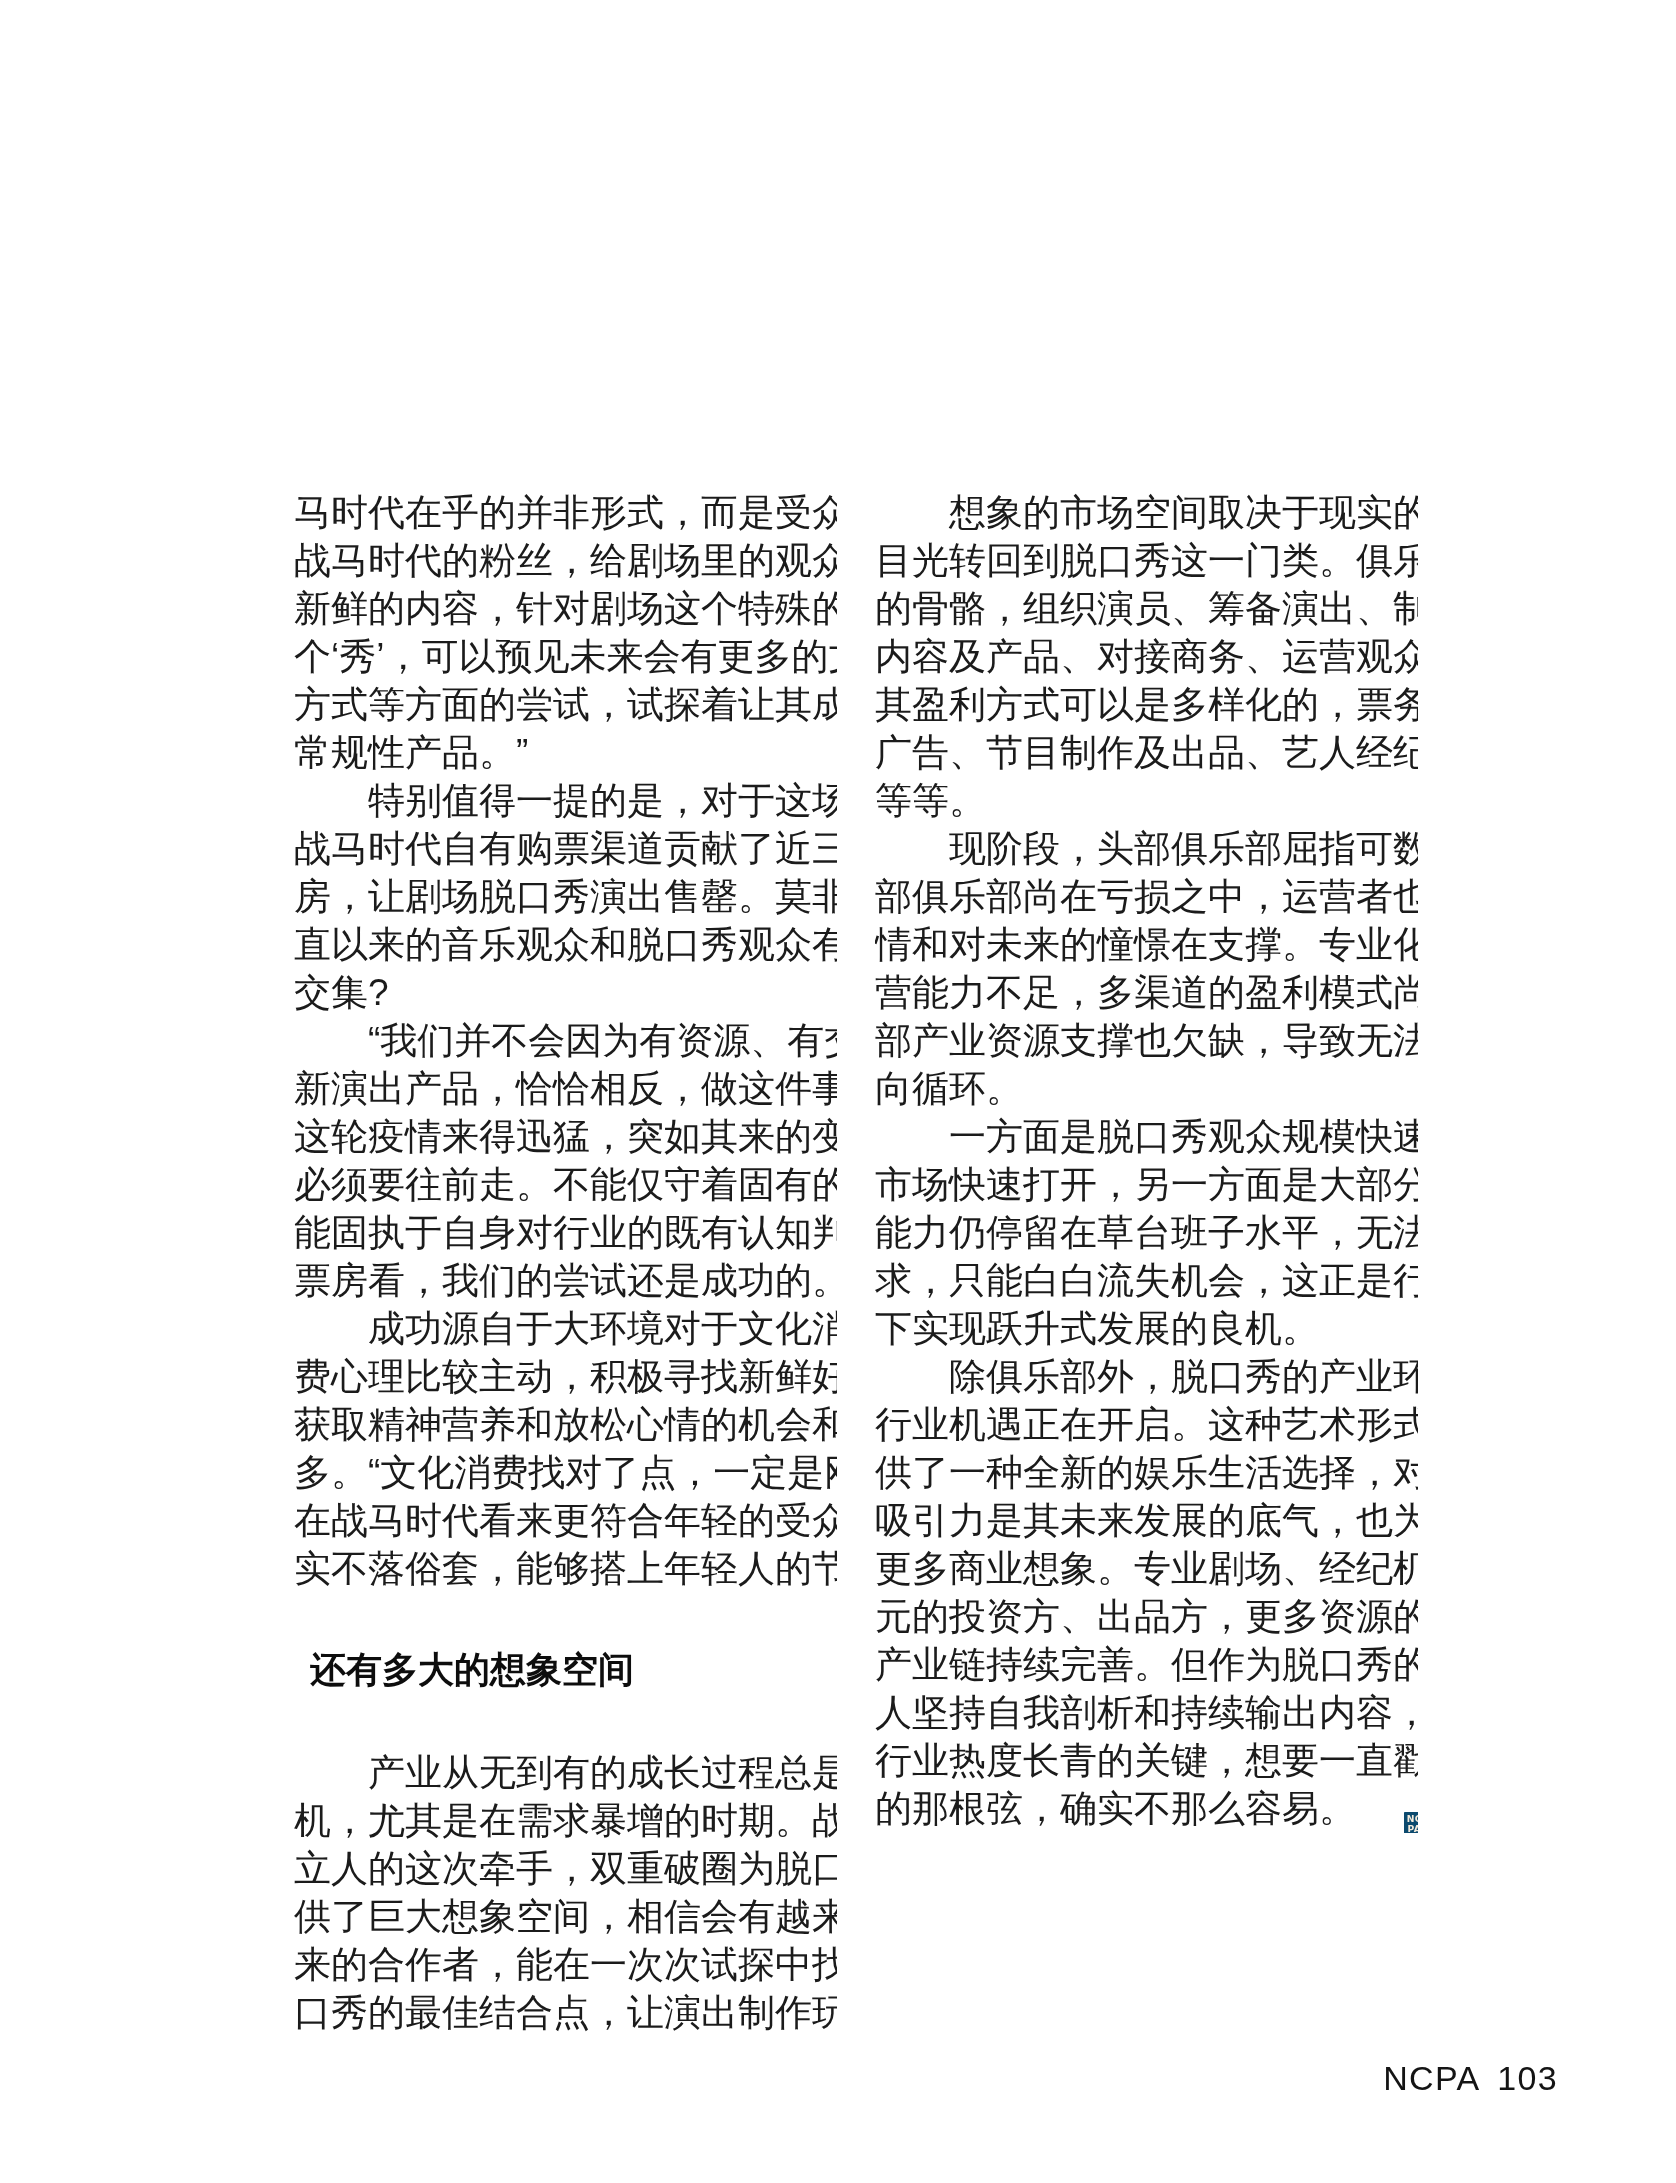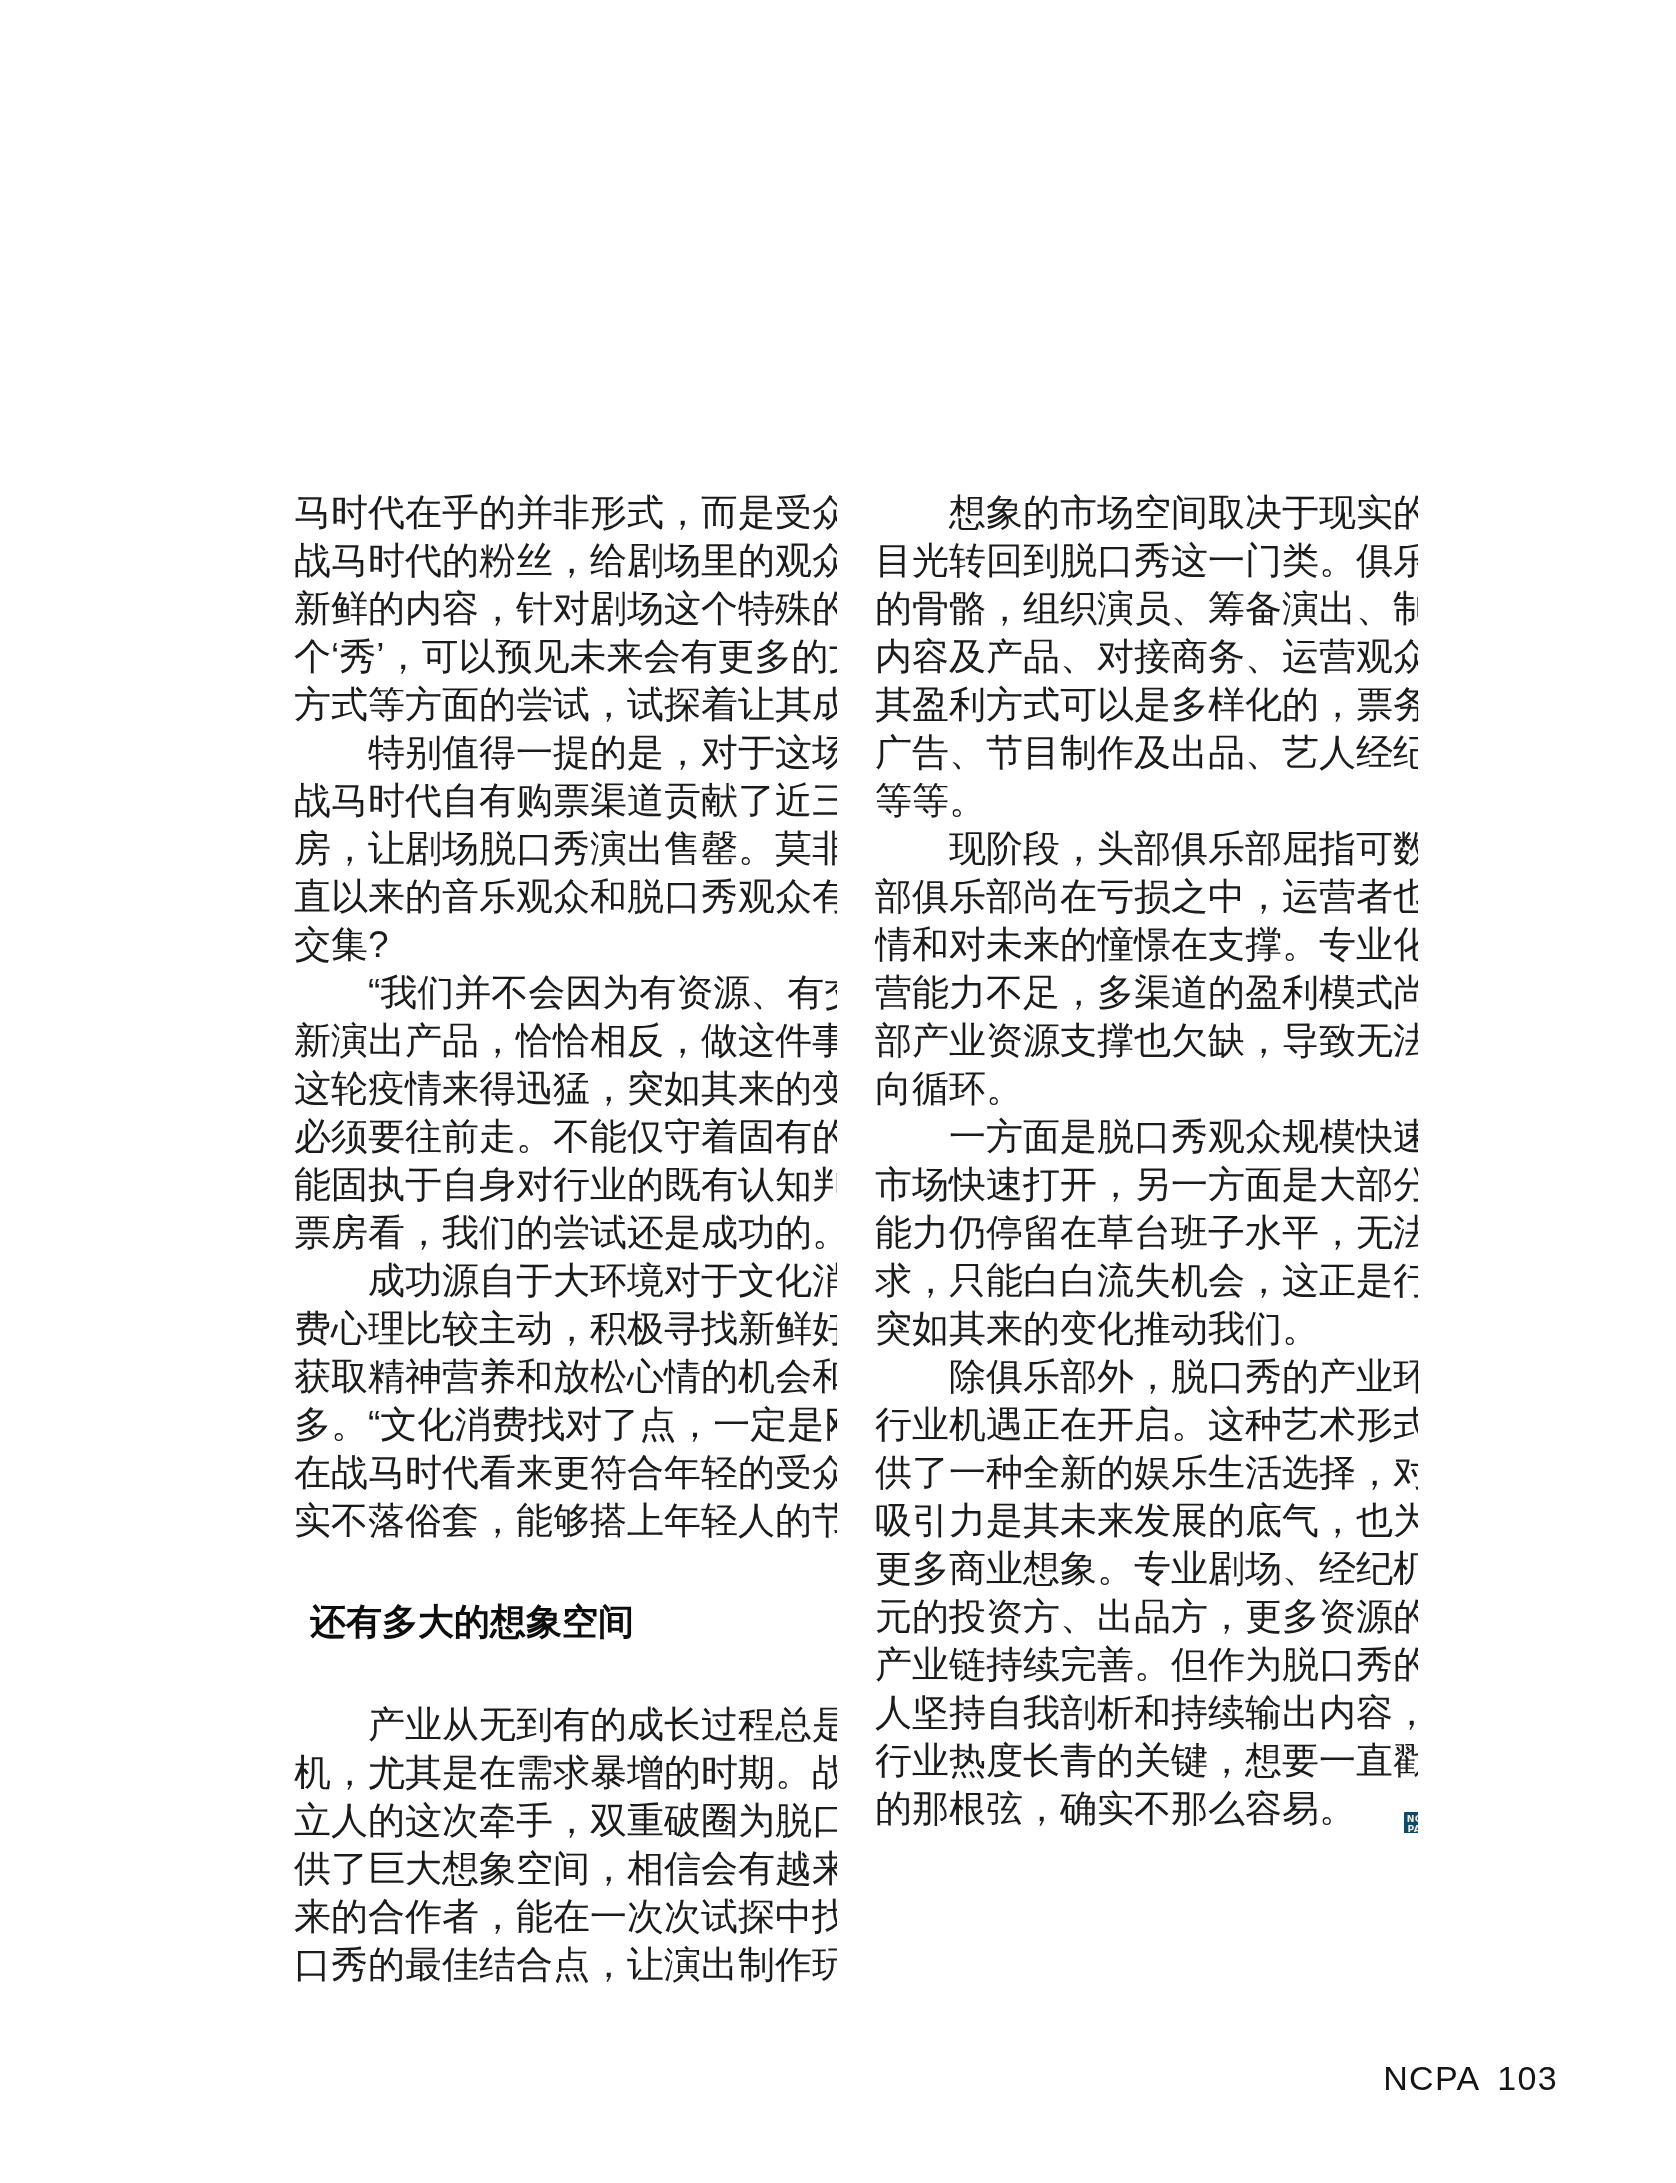--- a/index.html
+++ b/index.html
@@ -106,20 +106,21 @@
 </head>
 <body>
 
 <div class="page">
   <div class="col col-left">
       <div class="line">马时代在乎的并非形式，而是受众：“我们想给</div>
       <div class="line">战马时代的粉丝，给剧场里的观众，提供一些</div>
       <div class="line">新鲜的内容，针对剧场这个特殊的空间研发一</div>
       <div class="line">个‘秀’，可以预见未来会有更多的文本、表现</div>
       <div class="line">方式等方面的尝试，试探着让其成为剧场里的</div>
+      <div class="line end">常规性产品。”</div>
       <div class="line">　　特别值得一提的是，对于这场特别的演出，</div>
       <div class="line">战马时代自有购票渠道贡献了近三分之二的票</div>
       <div class="line">房，让剧场脱口秀演出售罄。莫非战马时代一</div>
       <div class="line">直以来的音乐观众和脱口秀观众有如此完美的</div>
       <div class="line end">交集?</div>
       <div class="line">　　“我们并不会因为有资源、有交集才去开发</div>
       <div class="line">新演出产品，恰恰相反，做这件事就是为了破圈。</div>
       <div class="line">这轮疫情来得迅猛，突如其来的变化推动我们</div>
       <div class="line">必须要往前走。不能仅守着固有的粉丝，更不</div>
       <div class="line">能固执于自身对行业的既有认知判断，至少从</div>
@@ -151,21 +152,21 @@
       <div class="line">　　现阶段，头部俱乐部屈指可数，大量中尾</div>
       <div class="line">部俱乐部尚在亏损之中，运营者也大多是以热</div>
       <div class="line">情和对未来的憧憬在支撑。专业化的俱乐部运</div>
       <div class="line">营能力不足，多渠道的盈利模式尚未打通，外</div>
       <div class="line">部产业资源支撑也欠缺，导致无法形成商业正</div>
       <div class="line end">向循环。</div>
       <div class="line">　　一方面是脱口秀观众规模快速扩大，需求</div>
       <div class="line">市场快速打开，另一方面是大部分俱乐部经营</div>
       <div class="line">能力仍停留在草台班子水平，无法快速满足需</div>
       <div class="line">求，只能白白流失机会，这正是行业蓝海阶段</div>
-      <div class="line end">突如其来的变化推动我们。</div>
+      <div class="line end">下实现跃升式发展的良机。</div>
       <div class="line">　　除俱乐部外，脱口秀的产业环节还有很多，</div>
       <div class="line">行业机遇正在开启。这种艺术形式为青年人提</div>
       <div class="line">供了一种全新的娱乐生活选择，对于青年人的</div>
       <div class="line">吸引力是其未来发展的底气，也为从业者带来</div>
       <div class="line">更多商业想象。专业剧场、经纪机构以及更多</div>
       <div class="line">元的投资方、出品方，更多资源的关注将带动</div>
       <div class="line">产业链持续完善。但作为脱口秀的灵魂，创作</div>
       <div class="line">人坚持自我剖析和持续输出内容，才是脱口秀</div>
       <div class="line">行业热度长青的关键，想要一直戳中观众心里</div>
       <div class="line end">的那根弦，确实不那么容易。<span class="endmark" style="background: #0c4a6e; margin-left: 48px;">

